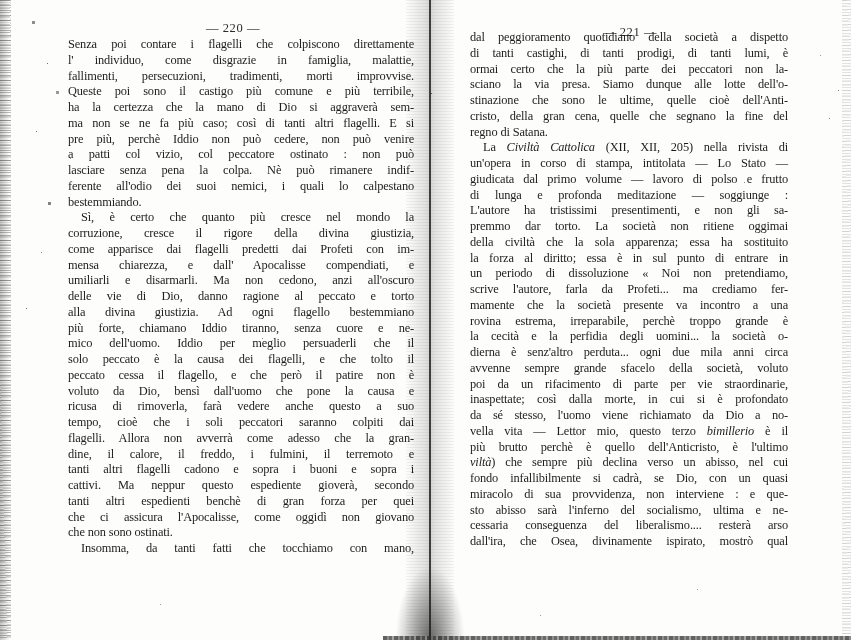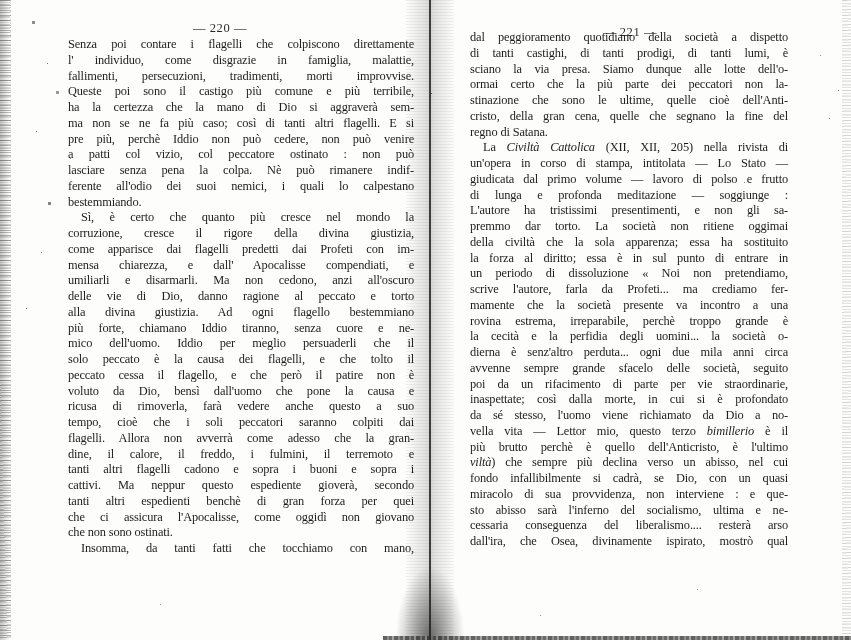--- a/index.html
+++ b/index.html
@@ -77,21 +77,21 @@
 
 <div class="left-edge-noise"></div>
 <div class="right-edge-noise"></div>
 <div class="gutter-shade"></div>
 <div class="gutter-line"></div>
 <div class="gutter-plume"></div>
 <div class="bottom-strip"></div>
 <div class="scan-specks"></div>
 
 <div class="page">
-  <div class="page-header" style="left:55px;top:21px;width:330px;">— 220 —</div>
+  <div class="page-header" style="left:68px;top:21px;width:330px;">— 220 —</div>
   <div class="text-block" style="left:68px;top:37px;width:346px;">
       <div class="line">Senza poi contare i flagelli che colpiscono direttamente</div>
       <div class="line">l' individuo, come disgrazie in famiglia, malattie,</div>
       <div class="line">fallimenti, persecuzioni, tradimenti, morti improvvise.</div>
       <div class="line">Queste poi sono il castigo più comune e più terribile,</div>
       <div class="line">ha la certezza che la mano di Dio si aggraverà sem-</div>
       <div class="line">ma non se ne fa più caso; così di tanti altri flagelli. E si</div>
       <div class="line">pre più, perchè Iddio non può cedere, non può venire</div>
       <div class="line">a patti col vizio, col peccatore ostinato : non può</div>
       <div class="line">lasciare senza pena la colpa. Nè può rimanere indif-</div>
@@ -120,40 +120,40 @@
       <div class="line endline">che non sono ostinati.</div>
       <div class="line indent">Insomma, da tanti fatti che tocchiamo con mano,</div>
     </div>
 </div>
 
 <div class="page">
   <div class="page-header" style="left:470px;top:13px;width:320px;margin-top:12px;">— 221 —</div>
   <div class="text-block" style="left:470px;top:30px;width:318px;">
       <div class="line">dal peggioramento quotidiano della società a dispetto</div>
       <div class="line">di tanti castighi, di tanti prodigi, di tanti lumi, è</div>
+      <div class="line">ormai certo che la più parte dei peccatori non la-</div>
       <div class="line">sciano la via presa. Siamo dunque alle lotte dell'o-</div>
-      <div class="line">ormai certo che la più parte dei peccatori non la-</div>
       <div class="line">stinazione che sono le ultime, quelle cioè dell'Anti-</div>
       <div class="line">cristo, della gran cena, quelle che segnano la fine del</div>
       <div class="line endline">regno di Satana.</div>
       <div class="line indent">La <i>Civiltà Cattolica</i> (XII, XII, 205) nella rivista di</div>
       <div class="line">un'opera in corso di stampa, intitolata — Lo Stato —</div>
       <div class="line">giudicata dal primo volume — lavoro di polso e frutto</div>
       <div class="line">di lunga e profonda meditazione — soggiunge :</div>
       <div class="line">L'autore ha tristissimi presentimenti, e non gli sa-</div>
       <div class="line">premmo dar torto. La società non ritiene oggimai</div>
       <div class="line">della civiltà che la sola apparenza; essa ha sostituito</div>
       <div class="line">la forza al diritto; essa è in sul punto di entrare in</div>
       <div class="line">un periodo di dissoluzione « Noi non pretendiamo,</div>
       <div class="line">scrive l'autore, farla da Profeti... ma crediamo fer-</div>
       <div class="line">mamente che la società presente va incontro a una</div>
       <div class="line">rovina estrema, irreparabile, perchè troppo grande è</div>
       <div class="line">la cecità e la perfidia degli uomini... la società o-</div>
       <div class="line">dierna è senz'altro perduta... ogni due mila anni circa</div>
-      <div class="line">avvenne sempre grande sfacelo delle società, seguito</div>
+      <div class="line">avvenne sempre grande sfacelo della società, voluto</div>
       <div class="line">poi da un rifacimento di parte per vie straordinarie,</div>
       <div class="line">inaspettate; così dalla morte, in cui si è profondato</div>
       <div class="line">da sé stesso, l'uomo viene richiamato da Dio a no-</div>
       <div class="line">vella vita — Lettor mio, questo terzo <i>bimillerio</i> è il</div>
       <div class="line">più brutto perchè è quello dell'Anticristo, è l'ultimo</div>
       <div class="line"><i>viltà</i>) che sempre più declina verso un abisso, nel cui</div>
       <div class="line">fondo infallibilmente si cadrà, se Dio, con un quasi</div>
       <div class="line">miracolo di sua provvidenza, non interviene : e que-</div>
       <div class="line">sto abisso sarà l'inferno del socialismo, ultima e ne-</div>
       <div class="line">cessaria conseguenza del liberalismo.... resterà arso</div>

